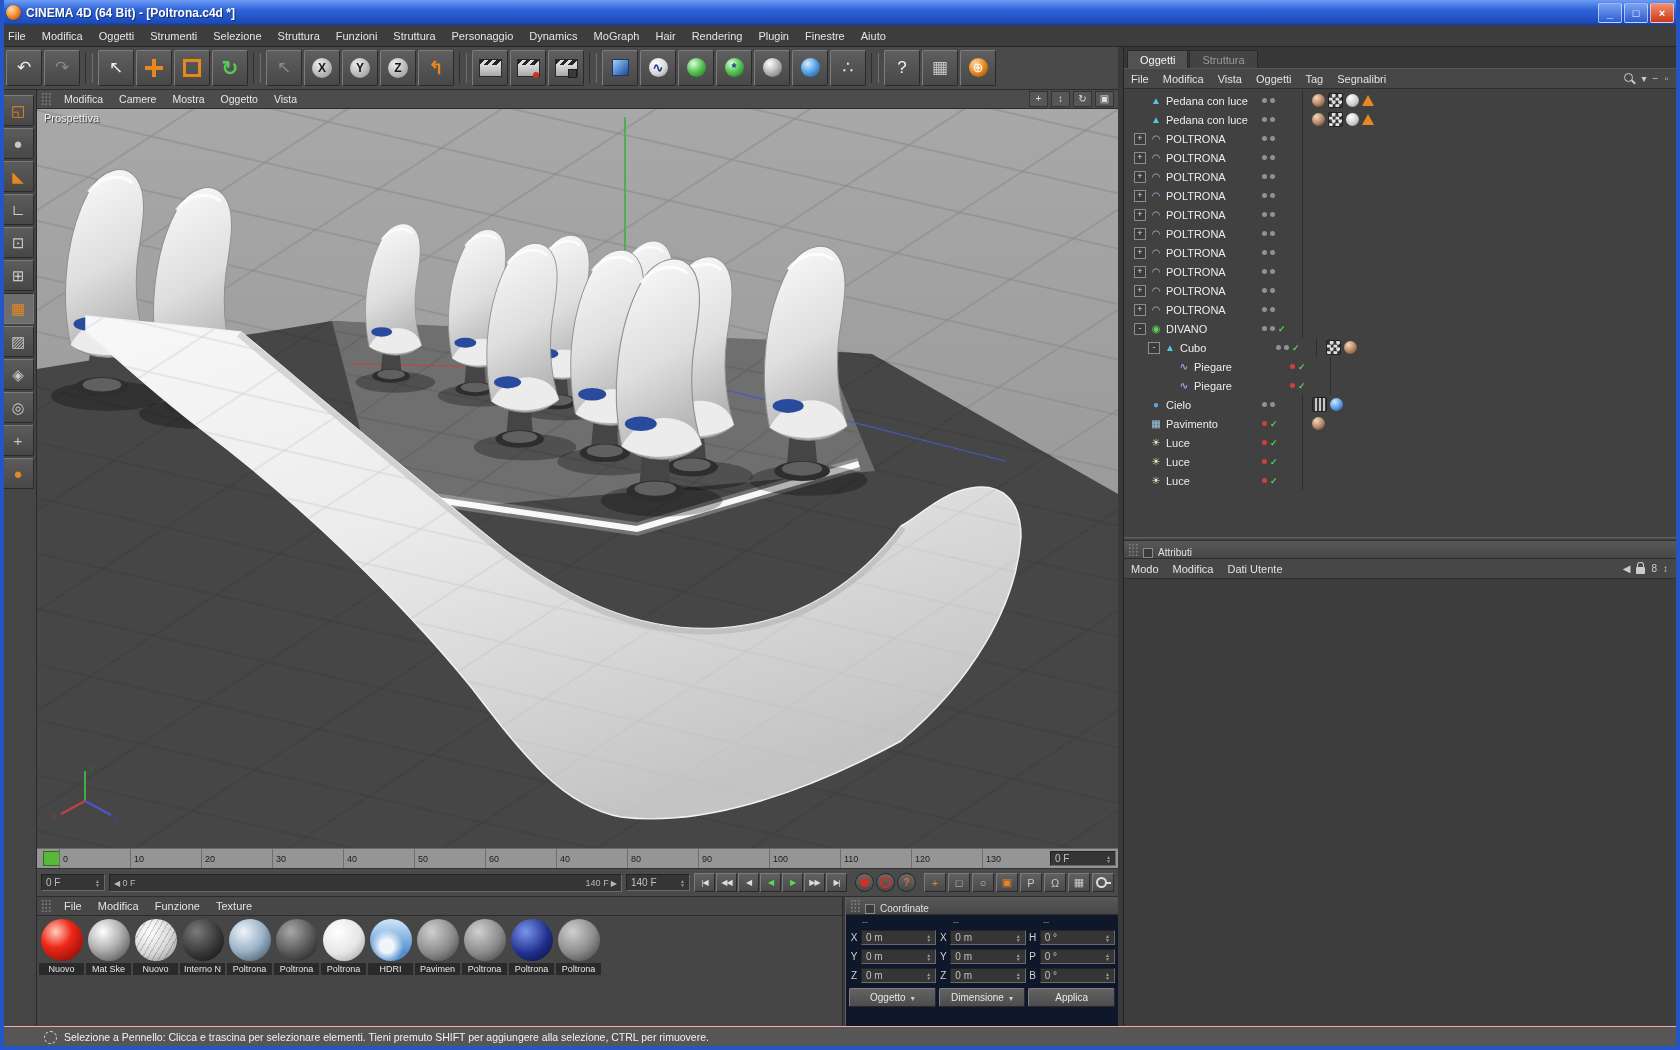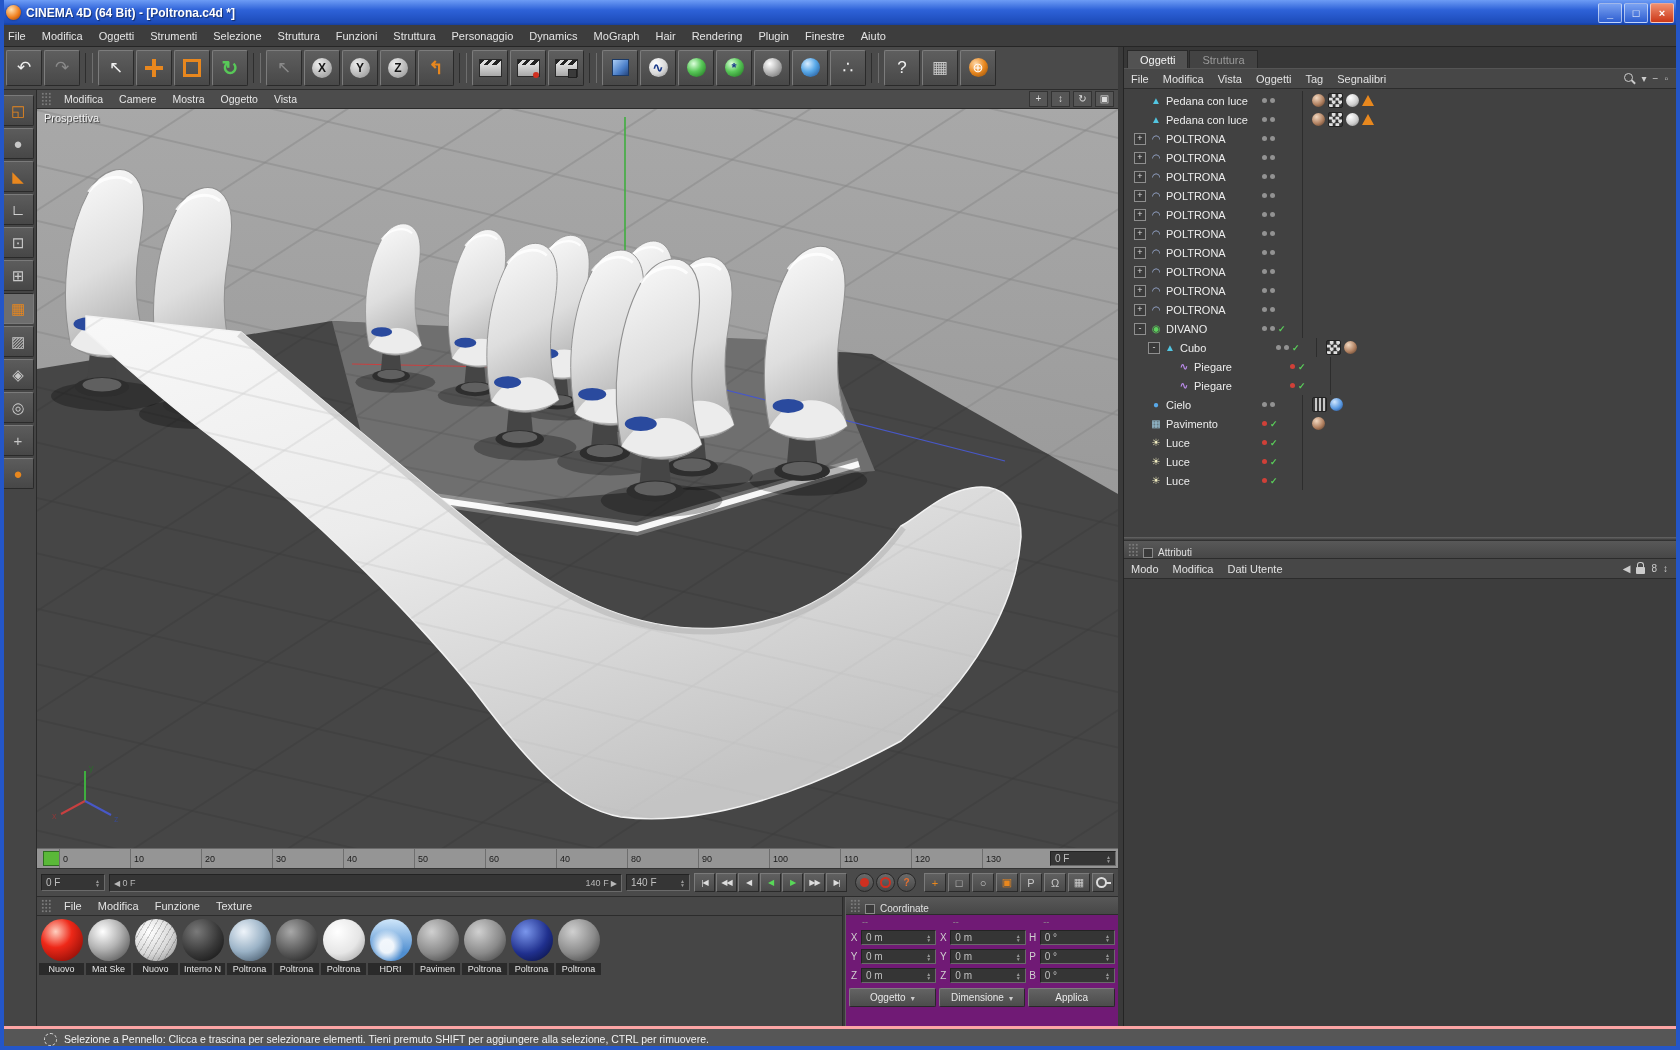--- a/index.html
+++ b/index.html
@@ -193,33 +193,33 @@
   .mat-dark{background:radial-gradient(circle at 35% 30%,#7a7a7a,#383838 55%,#161616 90%);}
   .mat-ste{background:radial-gradient(circle at 35% 30%,#eef4fa,#9ab2c6 50%,#45586a 90%);}
   .mat-dgray{background:radial-gradient(circle at 35% 30%,#a8a8a8,#565656 55%,#242424 90%);}
   .mat-white{background:radial-gradient(circle at 35% 30%,#ffffff,#e6e6e6 55%,#a8a8a8 90%);}
   .mat-sky{background:radial-gradient(circle at 40% 65%,rgba(255,255,255,.9) 0 18%,transparent 45%),
       linear-gradient(180deg,#cfe6fa,#4f8ed0 80%);}
   .mat-gray{background:radial-gradient(circle at 35% 30%,#d0d0d0,#8a8a8a 55%,#474747 90%);}
   .mat-navy{background:radial-gradient(circle at 35% 30%,#7a96ec,#20308e 55%,#0a1246 90%);}
 
   
-  .coord-panel{position:absolute;left:845px;top:897px;width:273px;height:129px;background:#701a75;
+  .coord-panel{position:absolute;left:845px;top:897px;width:273px;height:129px;background:#0f172a;
     display:flex;flex-direction:column;box-sizing:border-box;border-left:1px solid #5e5e5e;}
   .coord-dashes{display:flex;height:13px;align-items:center;font-size:9px;color:#8e8e8e;flex:none;}
   .dash{width:91px;padding-left:16px;box-sizing:border-box;}
   .crow{display:flex;align-items:center;height:19px;gap:2px;padding:0 3px;flex:none;}
   .clbl{width:10px;font-size:10px;color:#d0d0d0;text-align:center;flex:none;}
   .cfld{flex:1;height:15px;}
   .coord-btns{display:flex;gap:3px;padding:3px 3px 0;flex:none;align-items:center;}
   .coord-btns .btn{height:17px;flex:1;}
 
   
   .statusbar{position:absolute;left:0;right:0;top:1026px;height:20px;background:#565656;
-    border-top:3px solid #fca5a5;display:flex;align-items:center;color:#f2f2f2;font-size:10.5px;z-index:60;}
+    border-top:1px solid #fca5a5;display:flex;align-items:center;color:#f2f2f2;font-size:10.5px;z-index:60;}
   .brush-icon{width:11px;height:11px;border-radius:50%;border:1.5px dashed #d8d8d8;margin:0 7px 0 44px;flex:none;}
 </style>
 </head>
 <body>
 
 <div class="titlebar">
   <div class="appicon"></div>
   <span class="title-text">CINEMA 4D (64 Bit) - [Poltrona.c4d *]</span>
   <div class="winbtns">
     <div class="wbtn">_</div>

